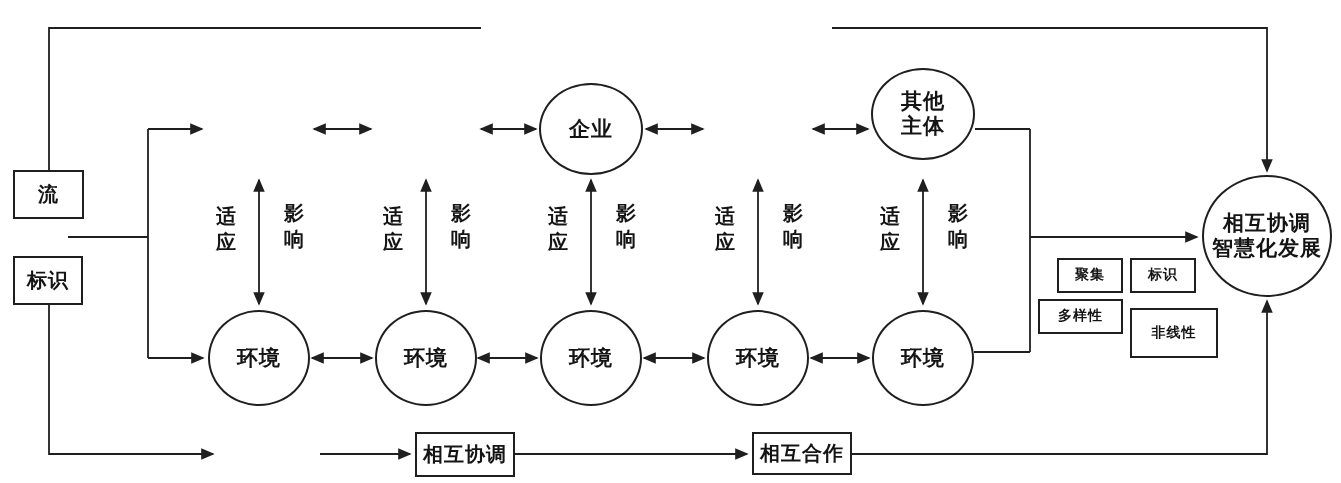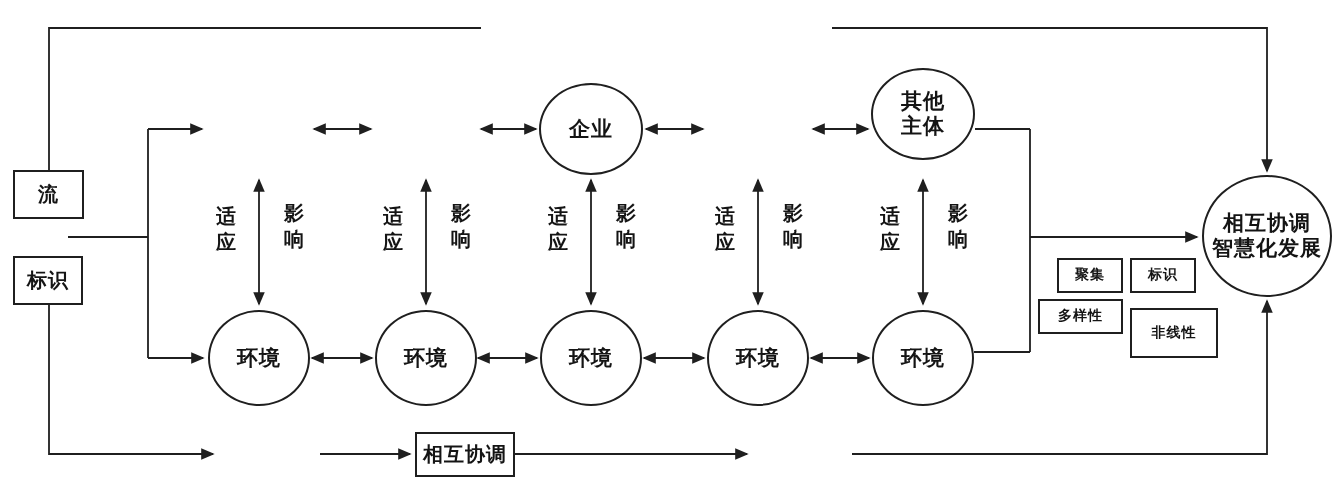--- a/index.html
+++ b/index.html
@@ -129,14 +129,15 @@
 
   <div class="node rect fs-small" style="left:1057px; top:258px; width:66px; height:35px;">聚集</div>
   <div class="node rect fs-small" style="left:1130px; top:258px; width:66px; height:35px;">标识</div>
   <div class="node rect fs-small" style="left:1038px; top:299px; width:85px; height:35px;">多样性</div>
   <div class="node rect fs-small" style="left:1130px; top:308px; width:88px; height:50px;">非线性</div>
 
   <div class="node ellipse fs-big" style="left:1202px; top:175px; width:130px; height:122px;">相互协调
 智慧化发展</div>
 
   <div class="node rect fs-mid" style="left:415px; top:432px; width:100px; height:45px;">相互协调</div>
+  <div class="node rect fs-mid" style="left:752px; top:432px; width:100px; height:43px;">相互合作</div>
 
 </div>
 
 </body></html>

